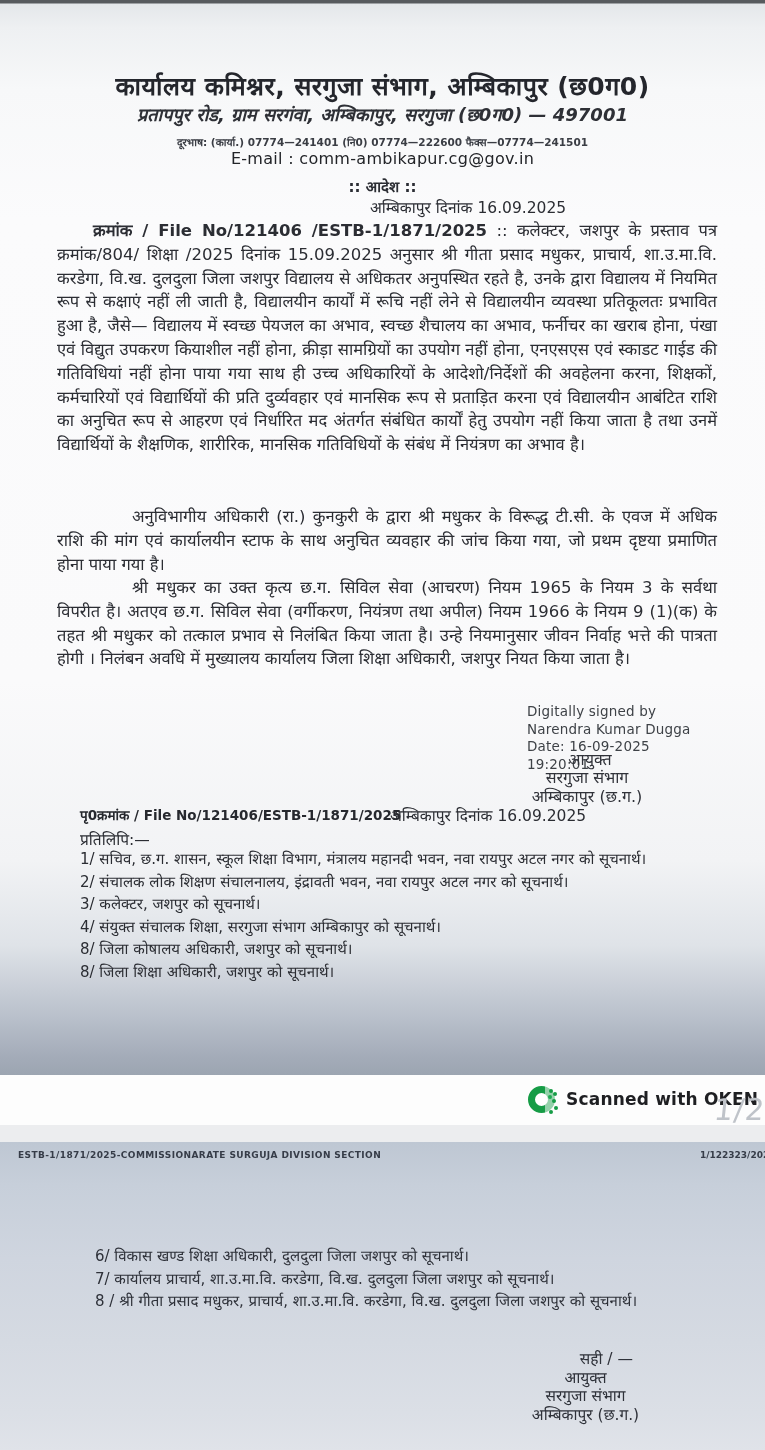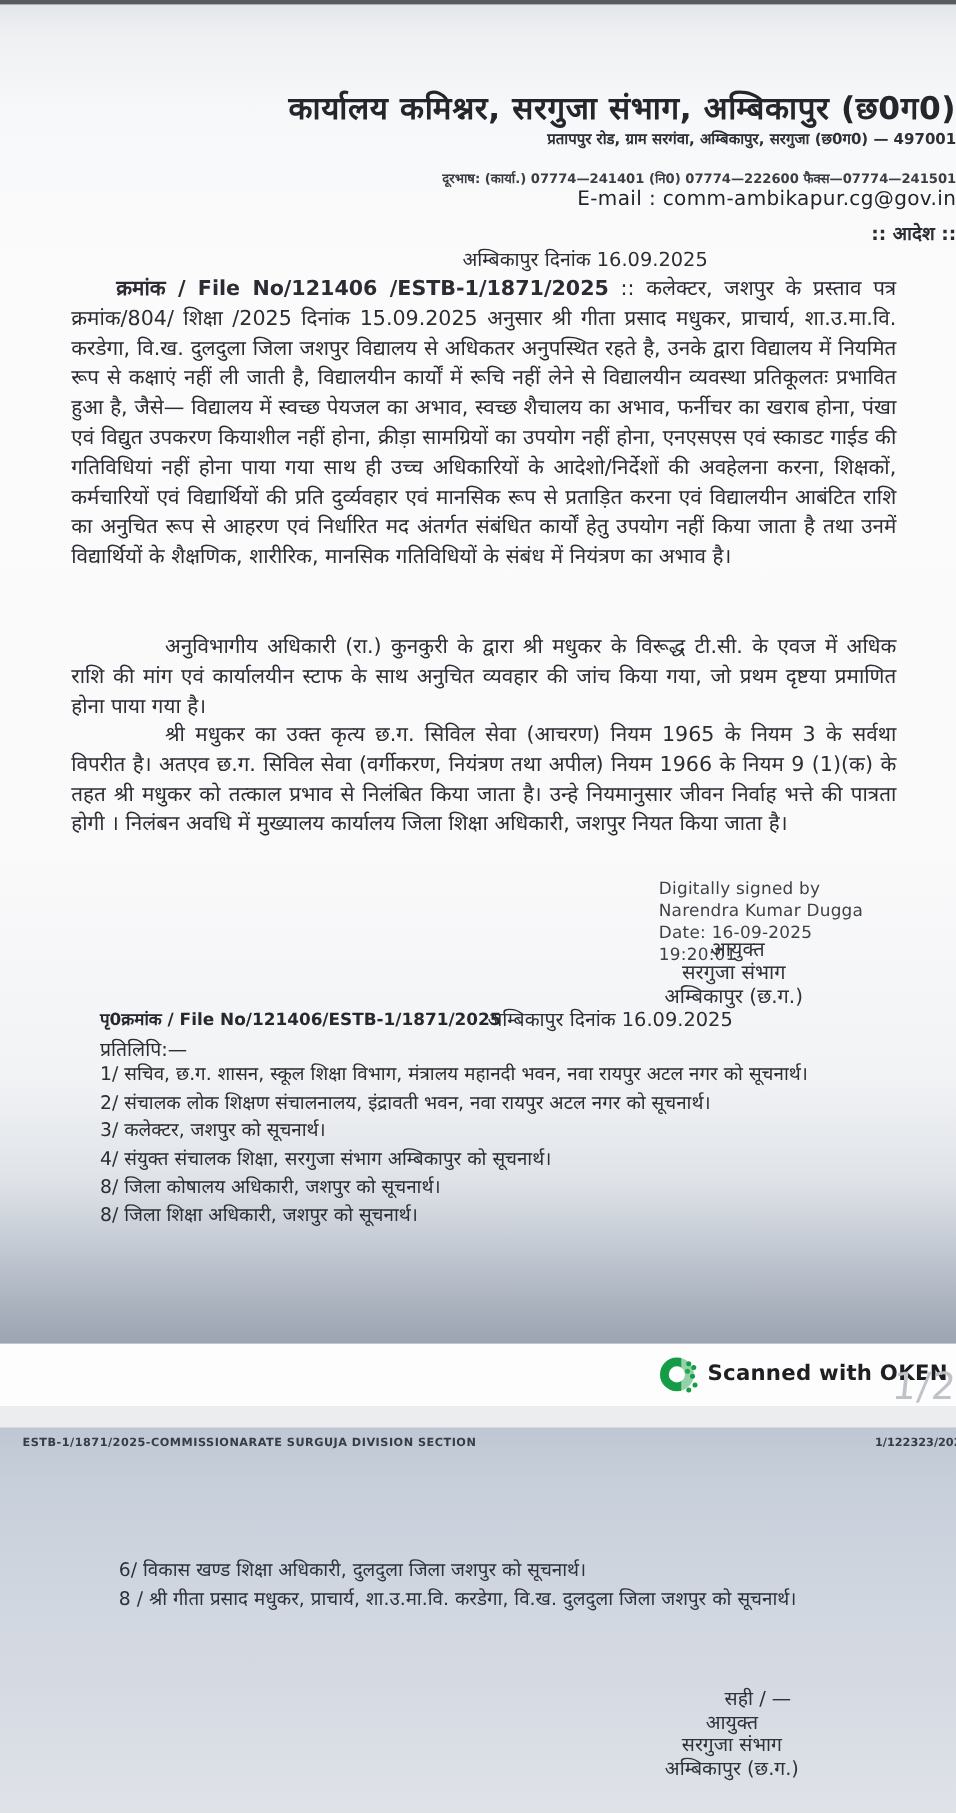--- a/index.html
+++ b/index.html
@@ -10,23 +10,23 @@
   
   .page1 {
     position:absolute; top:0; left:0; width:765px; height:1075px;
     background:linear-gradient(180deg,
       #575a5e 0px, #575a5e 3px,
       #e4e7ea 4px, #eef0f2 28px, #f7f8f9 90px,
       #fbfbfc 220px, #fafafb 680px, #f2f3f5 860px,
       #dfe3e8 945px, #bac1cc 1015px, #a3abb8 1058px, #9ca5b1 1075px);
     color:#2b2d33;
   }
-  .center { text-align:right; }
+  .center { text-align:center; }
   .hdr-title   { position:absolute; top:68px;  left:0; width:100%; font-size:25px; font-weight:bold; letter-spacing:.5px; color:#24262c; }
-  .hdr-address { position:absolute; top:102px; left:0; width:100%; font-size:12px; font-weight:bold; color:#2e3036; }
+  .hdr-address { position:absolute; top:102px; left:0; width:100%; font-size:18px; font-weight:bold; color:#2e3036;font-style:italic; }
   .hdr-phone   { position:absolute; top:135px; left:0; width:100%; font-size:10.5px; font-weight:bold; color:#3a3d44; }
   .hdr-email   { position:absolute; top:149px; left:0; width:100%; font-size:16px; font-weight:normal; color:#222428; letter-spacing:.3px; }
   .hdr-order   { position:absolute; top:176px; left:0; width:100%; font-size:15px; font-weight:bold; color:#2b2d33; }
   .hdr-date    { position:absolute; top:196px; left:370px; font-size:15.5px; color:#2b2d33; }
 
   .para { position:absolute; left:57px; width:660px; text-align:justify;
           font-size:16.5px; line-height:23.8px; color:#2b2d33; }
   .para1 { top:219px; }
   .para2 { top:505px; text-indent:75px; }
   .para3 { top:576px; text-indent:75px; }
@@ -127,20 +127,21 @@
   <div class="page-indicator">1/2</div>
 
   <div class="gap-strip"></div>
 
   <div class="page2">
     <div class="p2-header-left">ESTB-1/1871/2025-COMMISSIONARATE SURGUJA DIVISION SECTION</div>
     <div class="p2-header-right">1/122323/2025</div>
 
     <div class="p2-list">
       <div>6/  विकास खण्ड शिक्षा अधिकारी, दुलदुला जिला जशपुर को सूचनार्थ।</div>
+      <div>7/  कार्यालय प्राचार्य, शा.उ.मा.वि. करडेगा, वि.ख. दुलदुला जिला जशपुर को सूचनार्थ।</div>
       <div>8 /  श्री गीता प्रसाद मधुकर, प्राचार्य, शा.उ.मा.वि. करडेगा, वि.ख. दुलदुला जिला जशपुर को सूचनार्थ।</div>
     </div>
 
     <div class="p2-sig">
       <div class="sahi">सही / —</div>
       <div>आयुक्त</div>
       <div>सरगुजा संभाग</div>
       <div>अम्बिकापुर (छ.ग.)</div>
     </div>
   </div>

